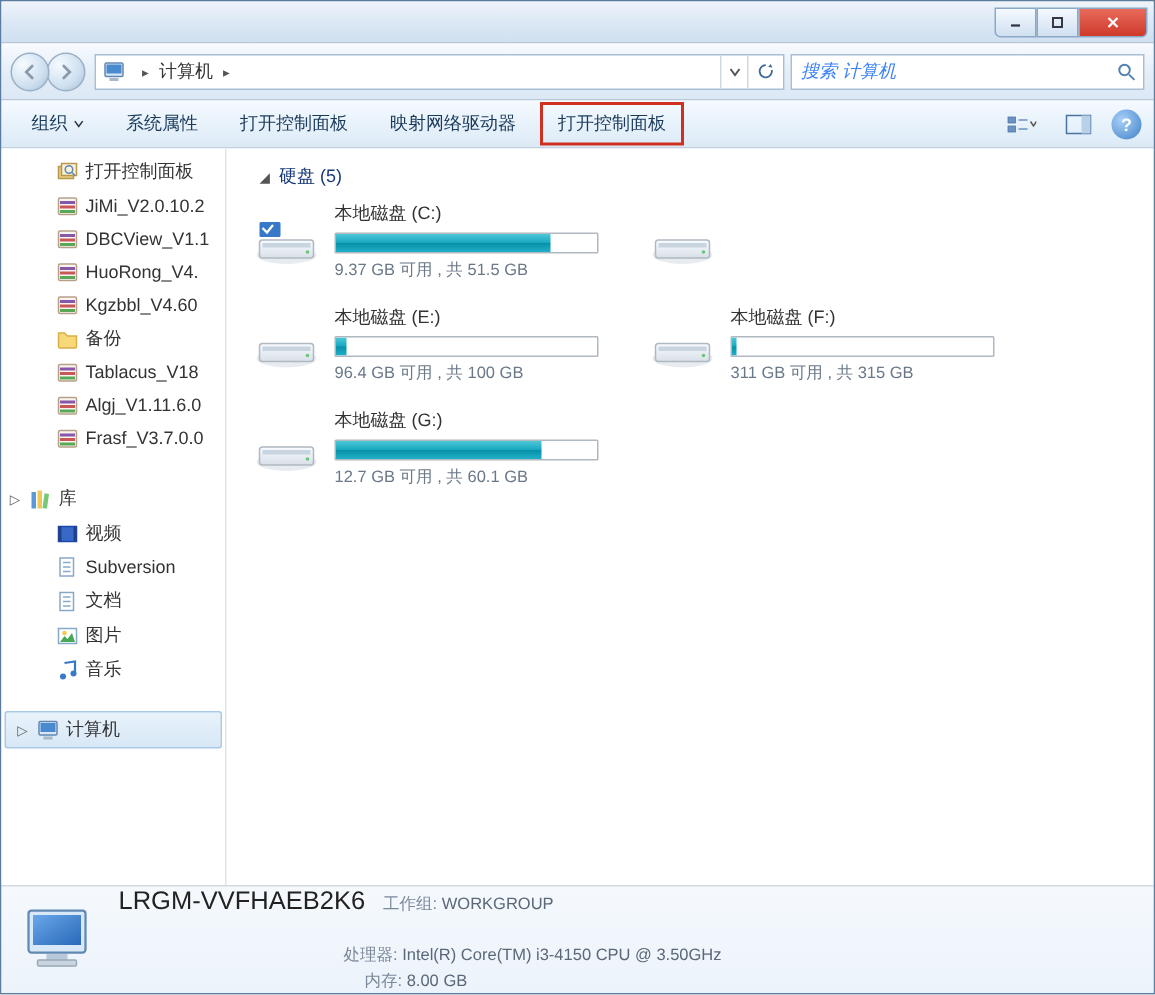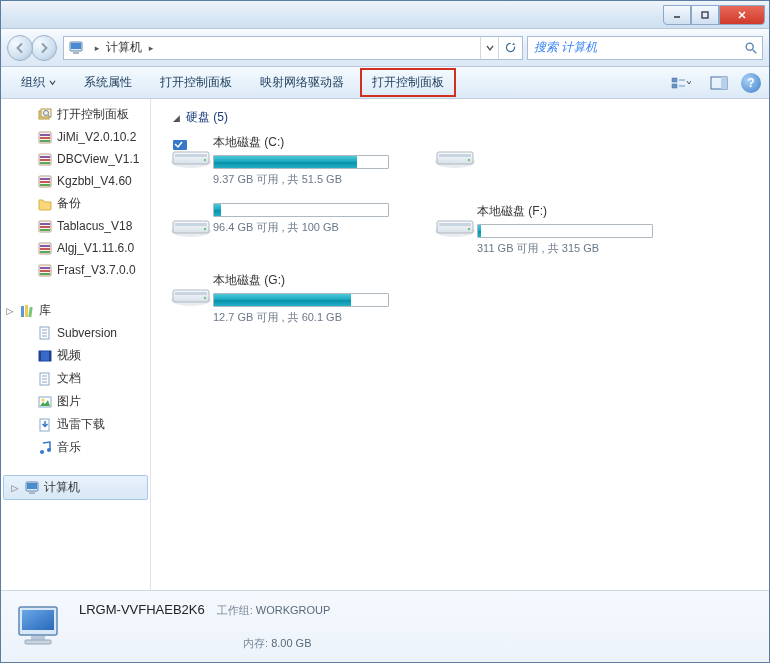--- a/index.html
+++ b/index.html
@@ -40,32 +40,32 @@
 .tree-item.l0 { padding-left: 8px; }
 .tree-item.library { margin-top: 18px; }
 .tree-item.computer-item { background: linear-gradient(to bottom, #e8f2fb, #d8e8f6); border: 1px solid #a8c8e8; border-radius: 2px; margin: 16px 2px 0 2px; padding-left: 6px; }
 .tree-icon { width: 16px; height: 16px; display: inline-flex; align-items: center; justify-content: center; flex-shrink: 0; }
 .disclosure { width: 10px; height: 10px; position: absolute; left: 4px; display: flex; align-items: center; justify-content: center; color: #666; font-size: 9px; }
 
 .main { flex: 1; padding: 6px 10px; overflow: auto; }
 .cat-header { font-size: 12px; color: #1a3a7a; padding: 4px 0 8px 12px; display: flex; align-items: center; gap: 6px; }
 .cat-header .tri { color: #555; font-size: 9px; }
 .drive-grid { display: grid; grid-template-columns: repeat(2, 252px); gap: 16px 12px; padding-left: 8px; }
-.drive { display: flex; gap: 0; align-items: flex-start; }
+.drive { display: flex; gap: 10px; align-items: center; }
 .drive-icon { width: 44px; height: 38px; display: flex; align-items: center; justify-content: center; flex-shrink: 0; }
 .drive-body { flex: 1; }
 .drive-name { font-size: 12px; color: #333; margin-bottom: 4px; }
 .drive-bar { width: 176px; height: 14px; border: 1px solid #b0b8c0; background: #fff; border-radius: 1px; overflow: hidden; margin-bottom: 3px; }
 .drive-fill { height: 100%; background: linear-gradient(to bottom, #4ec8d8 0%, #18a8c0 48%, #0890a8 52%, #20b0c8 100%); }
 .drive-txt { font-size: 11px; color: #6a7888; }
 
 .details-pane { height: 72px; background: linear-gradient(to bottom, #f5f9fe, #ecf3fa); border-top: 1px solid #d0d8e0; display: flex; align-items: center; padding: 8px 12px; gap: 14px; }
 .det-icon { width: 52px; height: 48px; display: flex; align-items: center; justify-content: center; }
 .det-body { font-size: 12px; color: #444; }
-.det-title { font-size: 13px; color: #222; margin-bottom: 18px; }
+.det-title { font-size: 17px; color: #222; margin-bottom: 18px; }
 .det-row { font-size: 11px; color: #5a6878; line-height: 1.5; }
 .det-label { color: #7a8898; margin-top: 13px; }
 
 svg.ico-monitor { width: 16px; height: 16px; }
 svg.ico-drive { width: 44px; height: 34px; }
 svg.ico-rar { width: 16px; height: 16px; }
 svg.ico-folder { width: 16px; height: 16px; }
 </style>
 </head>
 <body>
@@ -210,20 +210,31 @@
           </div>
           <div class="tree-item">
             <span class="tree-icon">
               <svg class="ico-rar" viewBox="0 0 16 16">
                 <rect x="2" y="3" width="12" height="11" rx="1" fill="#f8f4f0" stroke="#b8a088"></rect>
                 <rect x="3" y="5" width="10" height="2" fill="#8858a8"></rect>
                 <rect x="3" y="8" width="10" height="2" fill="#c85858"></rect>
                 <rect x="3" y="11" width="10" height="2" fill="#58a858"></rect>
               </svg>
             </span>
+            <span>HuoRong_V4.</span>
+          </div>
+          <div class="tree-item">
+            <span class="tree-icon">
+              <svg class="ico-rar" viewBox="0 0 16 16">
+                <rect x="2" y="3" width="12" height="11" rx="1" fill="#f8f4f0" stroke="#b8a088"></rect>
+                <rect x="3" y="5" width="10" height="2" fill="#8858a8"></rect>
+                <rect x="3" y="8" width="10" height="2" fill="#c85858"></rect>
+                <rect x="3" y="11" width="10" height="2" fill="#58a858"></rect>
+              </svg>
+            </span>
             <span>Kgzbbl_V4.60</span>
           </div>
           <div class="tree-item">
             <span class="tree-icon">
               <svg class="ico-folder" viewBox="0 0 16 16">
                 <path d="M2 4h4l2 2h6v7a1 1 0 0 1-1 1H3a1 1 0 0 1-1-1z" fill="#f8d878" stroke="#d8b048"></path>
               </svg>
             </span>
             <span>备份</span>
           </div>
@@ -269,67 +280,58 @@
               <rect x="6" y="2" width="3" height="12" fill="#f0c858"></rect>
               <rect x="10" y="4" width="3" height="10" fill="#78c878" transform="rotate(8 11.5 9)"></rect>
             </svg>
           </span>
         <span>库</span>
       </div>
       <div id="sb-lib">
           <div class="tree-item">
             <span class="tree-icon">
               <svg width="16" height="16" viewBox="0 0 16 16">
-                <rect x="3" y="2" width="9" height="12" fill="#fff" stroke="#88a8c8"></rect>
-                <line x1="5" y1="5" x2="10" y2="5" stroke="#88a8c8"></line>
-                <line x1="5" y1="8" x2="10" y2="8" stroke="#88a8c8"></line>
-                <line x1="5" y1="11" x2="10" y2="11" stroke="#88a8c8"></line>
-              </svg>
-            </span>
-            <span>Subversion</span>
-          </div>
-          <div class="tree-item">
-            <span class="tree-icon">
-              <svg width="16" height="16" viewBox="0 0 16 16">
                 <rect x="2" y="3" width="12" height="10" fill="#3868c8" stroke="#2048a8"></rect>
                 <rect x="2" y="3" width="2" height="10" fill="#204088"></rect>
                 <rect x="12" y="3" width="2" height="10" fill="#204088"></rect>
               </svg>
             </span>
             <span>视频</span>
           </div>
           <div class="tree-item">
             <span class="tree-icon">
               <svg width="16" height="16" viewBox="0 0 16 16">
                 <rect x="3" y="2" width="9" height="12" fill="#fff" stroke="#88a8c8"></rect>
                 <line x1="5" y1="5" x2="10" y2="5" stroke="#88a8c8"></line>
                 <line x1="5" y1="8" x2="10" y2="8" stroke="#88a8c8"></line>
                 <line x1="5" y1="11" x2="10" y2="11" stroke="#88a8c8"></line>
               </svg>
             </span>
+            <span>Subversion</span>
+          </div>
+          <div class="tree-item">
+            <span class="tree-icon">
+              <svg width="16" height="16" viewBox="0 0 16 16">
+                <rect x="3" y="2" width="9" height="12" fill="#fff" stroke="#88a8c8"></rect>
+                <line x1="5" y1="5" x2="10" y2="5" stroke="#88a8c8"></line>
+                <line x1="5" y1="8" x2="10" y2="8" stroke="#88a8c8"></line>
+                <line x1="5" y1="11" x2="10" y2="11" stroke="#88a8c8"></line>
+              </svg>
+            </span>
             <span>文档</span>
           </div>
           <div class="tree-item">
             <span class="tree-icon">
               <svg width="16" height="16" viewBox="0 0 16 16">
                 <rect x="2" y="3" width="12" height="10" fill="#fff" stroke="#88a8c8"></rect>
                 <circle cx="6" cy="6" r="1.5" fill="#f8c848"></circle>
                 <path d="M3 12l3-4 2 2 3-4 2 6z" fill="#48a858"></path>
               </svg>
             </span>
             <span>图片</span>
-          </div>
-          <div class="tree-item">
-            <span class="tree-icon">
-              <svg width="16" height="16" viewBox="0 0 16 16">
-                <rect x="3" y="2" width="9" height="12" fill="#fff" stroke="#88a8c8"></rect>
-                <path d="M8 4v5M5.5 7L8 9.5 10.5 7" fill="none" stroke="#3878c8" stroke-width="1.5"></path>
-              </svg>
-            </span>
-            <span>迅雷下载</span>
           </div>
           <div class="tree-item">
             <span class="tree-icon">
               <svg width="16" height="16" viewBox="0 0 16 16">
                 <path d="M6 3l7-1v8" fill="none" stroke="#3878c8" stroke-width="1.5"></path>
                 <circle cx="5" cy="12" r="2" fill="#3878c8"></circle>
                 <circle cx="12" cy="10" r="2" fill="#3878c8"></circle>
               </svg>
             </span>
             <span>音乐</span>
@@ -404,20 +406,21 @@
                   <linearGradient id="dg" x1="0" y1="0" x2="0" y2="1">
                     <stop offset="0" stop-color="#f8fbff"></stop>
                     <stop offset="1" stop-color="#d8e0e8"></stop>
                   </linearGradient>
                 </defs>
                 <rect x="6" y="18" width="32" height="3" fill="#c8d4e0"></rect>
                 <circle cx="36" cy="24" r="1.2" fill="#68c878"></circle>
               </svg>
             </div>
             <div class="drive-body">
+              <div class="drive-name">本地磁盘 (E:)</div>
               <div class="drive-bar">
                 <div class="drive-fill" style="width:4%"></div>
               </div>
               <div class="drive-txt">96.4 GB 可用 , 共 100 GB</div>
             </div>
           </div>
           <div class="drive">
             <div class="drive-icon">
               <svg class="ico-drive" viewBox="0 0 44 34">
                 <ellipse cx="22" cy="26" rx="20" ry="6" fill="#e8ecf0"></ellipse>
@@ -480,17 +483,18 @@
           </defs>
         <rect x="18" y="33" width="14" height="4" fill="#b8c8d8"></rect>
         <rect x="12" y="37" width="26" height="4" rx="1" fill="#c8d4e0" stroke="#98a8b8"></rect>
       </svg>
     </div>
     <div class="det-body">
       <div style="display:flex;gap:12px;align-items:baseline;">
         <span class="det-title">LRGM-VVFHAEB2K6</span>
         <span class="det-row"><span class="det-label">工作组:</span> <span>WORKGROUP</span></span>
       </div>
+      <div class="det-row" style="padding-left:150px;"><span class="det-label">处理器:</span> <span>Intel(R) Core(TM) i3-4150 CPU @ 3.50GHz</span></div>
       <div class="det-row" style="padding-left:164px;"><span class="det-label">内存:</span> <span>8.00 GB</span></div>
     </div>
   </div>
 
 </div>
 
 </body></html>

